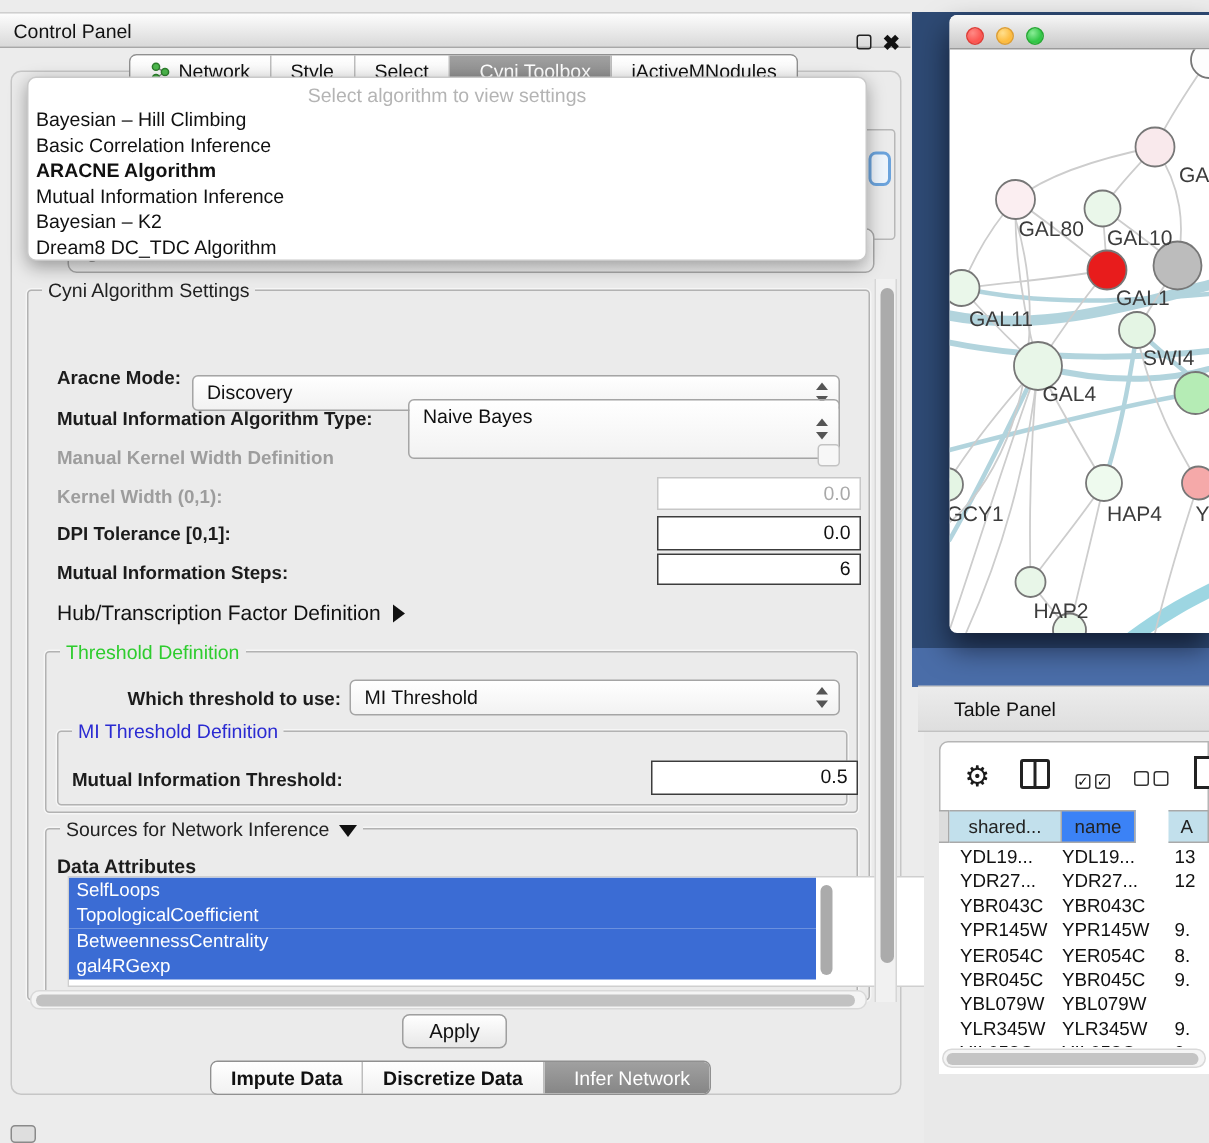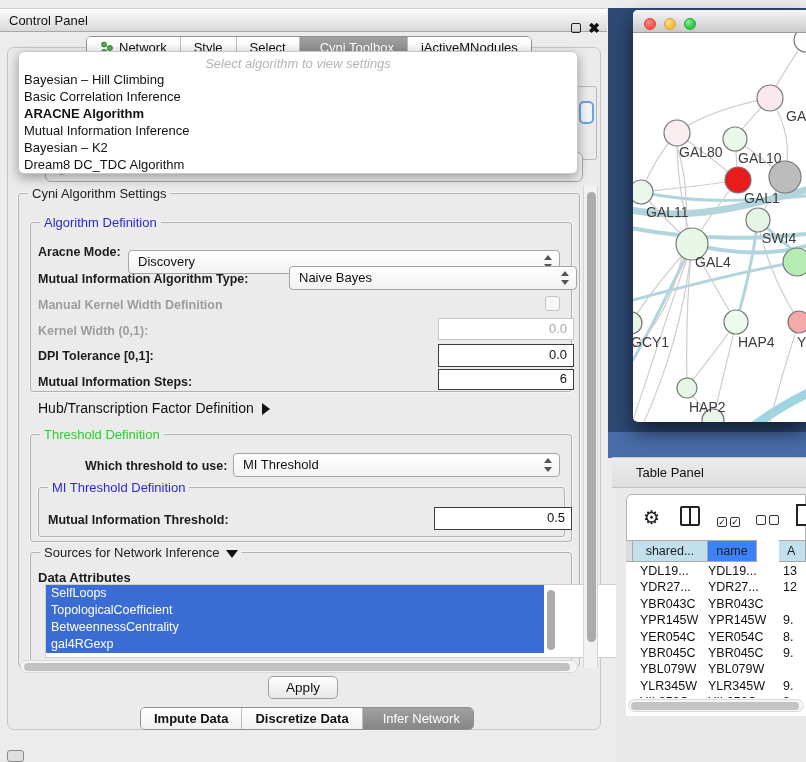--- a/index.html
+++ b/index.html
@@ -27,21 +27,21 @@
 
   
   .frag-group { left:35px; top:86px; width:562px; height:74px; border:1px solid #b7b7b7; border-radius:3px; background:#ebebeb;}
   .frag-focus { left:579px; top:101px; width:15px; height:23px; border:2px solid #6ba3dc; border-radius:5px; background:#eef5fc;}
   .bg-combo { left:45px; top:152px; width:538px; height:30px; border:1px solid #a9a9a9; border-radius:6px;
     background:linear-gradient(#fff,#ededed); font-size:13px; color:#9b9b9b; line-height:30px; padding-left:12px; overflow:hidden;}
 
   
   .popup { left:18px; top:51px; width:560px; height:123px; background:#fff; border:1px solid #c9c9c9;
     border-radius:6px; box-shadow:0 4px 12px rgba(0,0,0,.35); z-index:20; overflow:hidden; }
-  .popup .prompt { text-align:center; color:#b4b4b4; font-size:13px; padding-top:4px; height:19px;font-style:italic; }
+  .popup .prompt { text-align:center; color:#b4b4b4; font-size:13px; padding-top:4px; height:19px; }
   .popup .opt { font-size:13px; color:#111; line-height:17px; padding-left:5px; white-space:nowrap; }
   .popup .opt.bold { font-weight:bold; }
 
   
   .group { border:1px solid #b2b2b2; border-radius:3px; box-shadow:0 0 0 1px rgba(255,255,255,.55); }
   .gtitle { position:absolute; top:-8px; left:9px; background:#ebebeb; padding:0 4px; font-size:13px; color:#222; white-space:nowrap;}
   .gtitle.blue { color:#2a2ad2; }
   .gtitle.green { color:#2ecc2e; }
 
   .flabel { font-size:12.5px; font-weight:bold; color:#1c1c1c; white-space:nowrap; }
@@ -147,30 +147,27 @@
     <div class="opt bold">ARACNE Algorithm</div>
     <div class="opt">Mutual Information Inference</div>
     <div class="opt">Bayesian – K2</div>
     <div class="opt">Dream8 DC_TDC Algorithm</div>
   </div>
 
   <div class="abs group" style="left:18px; top:193px; width:562px; height:474px;">
     <span class="gtitle">Cyni Algorithm Settings</span>
   </div>
 
-  <div class="abs group" style="left:30px; top:222px; width:542px; height:170px;">
-    <span class="gtitle blue">Algorithm Definition</span>
-  </div>
   <div class="abs flabel" style="left:38px; top:245px;">Aracne Mode:</div>
   <div class="abs combo" style="left:128px; top:250px; width:432px; height:24px;">
     <span>Discovery</span>
     <span class="stepper"></span>
   </div>
   <div class="abs flabel" style="left:38px; top:272px;">Mutual Information Algorithm Type:</div>
-  <div class="abs combo" style="left:272px; top:266px; width:288px; height:24px;margin-left:17px;">
+  <div class="abs combo" style="left:272px; top:266px; width:288px; height:40px;">
     <span>Naive Bayes</span>
     <span class="stepper"></span>
   </div>
   <div class="abs flabel dis" style="left:38px; top:298px;">Manual Kernel Width Definition</div>
   <div class="abs checkbox" style="left:545px; top:296px;"></div>
   <div class="abs flabel dis" style="left:38px; top:324px;">Kernel Width (0,1):</div>
   <div class="abs tfield dis" style="left:424px; top:318px; width:136px; height:22px; line-height:20px;">
     <span>0.0</span>
   </div>
   <div class="abs flabel" style="left:38px; top:349px;">DPI Tolerance [0,1]:</div>

